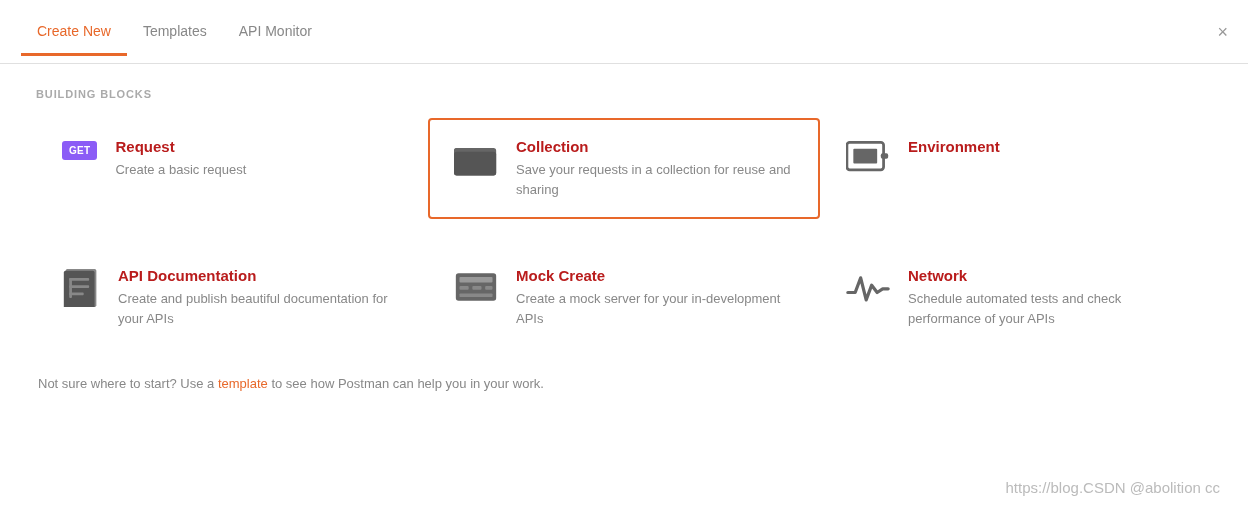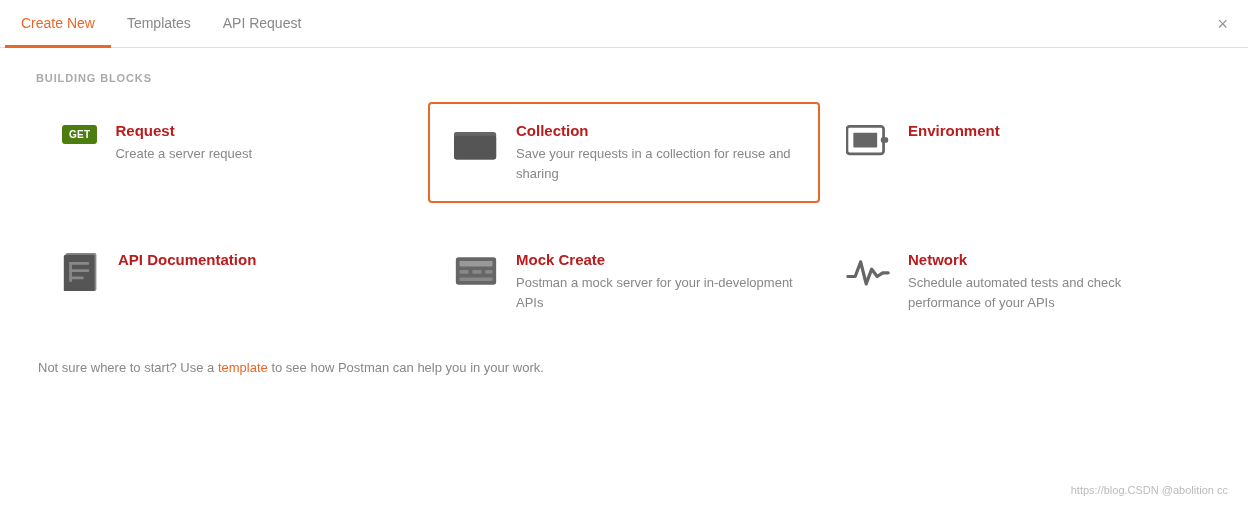--- a/index.html
+++ b/index.html
@@ -11,22 +11,22 @@
       height: 506px;
       overflow: hidden;
       position: relative;
     }
 
     
     .tabs {
       display: flex;
       align-items: center;
       border-bottom: 1px solid #e0e0e0;
-      padding: 0 5px;
-      height: 48px;
+      padding: 0 21px;
+      height: 64px;
       position: relative;
     }
     .tab {
       padding: 0 16px;
       height: 48px;
       display: flex;
       align-items: center;
       cursor: pointer;
       font-size: 14px;
       color: #888;
@@ -101,21 +101,21 @@
       margin-bottom: 5px;
     }
     .item-text p {
       font-size: 13px;
       color: #888;
       line-height: 1.5;
     }
 
     
     .get-badge {
-      background: #4d7c0f;
+      background: #8b5cf6;
       color: #fff;
       font-size: 10px;
       font-weight: 700;
       padding: 4px 7px;
       border-radius: 3px;
       letter-spacing: 0.03em;
     }
 
     
     .folder-icon {
@@ -156,53 +156,53 @@
     }
     .footer-text a {
       color: #E8682A;
       text-decoration: none;
     }
 
     
     .watermark {
       position: absolute;
       bottom: 10px;
-      right: 20px;
-      font-size: 11px;
+      right: 28px;
+      font-size: 15px;
       color: #bbb;
     }
   </style>
 </head>
 <body>
 
 <div class="tabs">
   <div class="tab active">
     <span>Create New</span>
   </div>
   <div class="tab">
     <span>Templates</span>
   </div>
   <div class="tab">
-    <span>API Request</span>
+    <span>API Monitor</span>
   </div>
   <button class="close-btn">×</button>
 </div>
 
 <div class="content">
 
   <div class="section-label">BUILDING BLOCKS</div>
   <div class="items-grid">
 
     <div class="item-card">
       <div class="item-icon">
         <span class="get-badge">GET</span>
       </div>
       <div class="item-text">
         <h3>Request</h3>
-        <p>Create a server request</p>
+        <p>Create a basic request</p>
       </div>
     </div>
 
     <div class="item-card highlighted">
       <div class="item-icon">
         <svg class="folder-icon" viewBox="0 0 48 40" fill="#666">
           <rect x="0" y="8" width="46" height="30" rx="3" ry="3" fill="#666"></rect>
           <rect x="0" y="8" width="20" height="8" rx="3" ry="3" fill="#666"></rect>
           <rect x="0" y="12" width="46" height="26" rx="3" ry="3" fill="#555"></rect>
         </svg>
@@ -236,37 +236,38 @@
           <rect x="2" y="0" width="34" height="42" rx="2" fill="#888"></rect>
           <rect x="0" y="2" width="34" height="42" rx="2" fill="#555"></rect>
           <rect x="6" y="10" width="3" height="22" rx="1" fill="#888"></rect>
           <rect x="6" y="10" width="22" height="3" rx="1" fill="#888"></rect>
           <rect x="6" y="18" width="22" height="3" rx="1" fill="#888"></rect>
           <rect x="6" y="26" width="16" height="3" rx="1" fill="#888"></rect>
         </svg>
       </div>
       <div class="item-text">
         <h3>API Documentation</h3>
+        <p>Create and publish beautiful documentation for your APIs</p>
       </div>
     </div>
 
     <div class="item-card">
       <div class="item-icon">
         <svg class="mock-icon" viewBox="0 0 48 38" fill="#666">
           <rect x="2" y="4" width="44" height="30" rx="3" fill="#666"></rect>
           <rect x="6" y="8" width="36" height="6" rx="1" fill="#999"></rect>
           <rect x="6" y="18" width="10" height="4" rx="1" fill="#888"></rect>
           <rect x="20" y="18" width="10" height="4" rx="1" fill="#888"></rect>
           <rect x="34" y="18" width="8" height="4" rx="1" fill="#888"></rect>
           <rect x="6" y="26" width="36" height="4" rx="1" fill="#888"></rect>
         </svg>
       </div>
       <div class="item-text">
         <h3>Mock Create</h3>
-        <p>Postman a mock server for your in-development APIs</p>
+        <p>Create a mock server for your in-development APIs</p>
       </div>
     </div>
 
     <div class="item-card">
       <div class="item-icon">
         <svg class="monitor-icon" viewBox="0 0 48 36" fill="none">
           <polyline points="2,24 10,24 16,8 22,32 28,16 34,24 40,20 46,20" stroke="#666" stroke-width="3.5" fill="none" stroke-linecap="round" stroke-linejoin="round"></polyline>
         </svg>
       </div>
       <div class="item-text">

